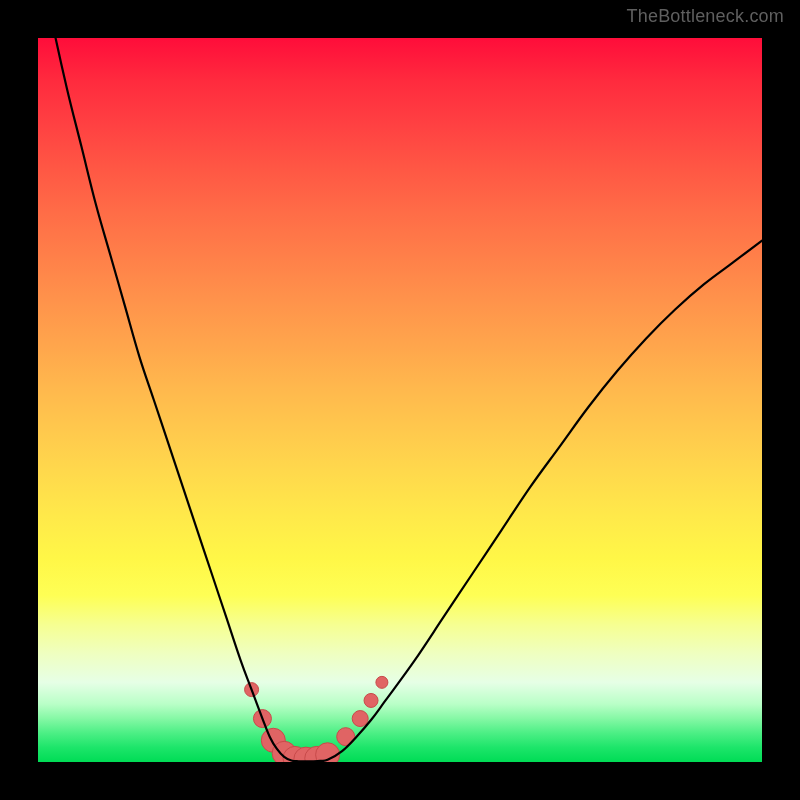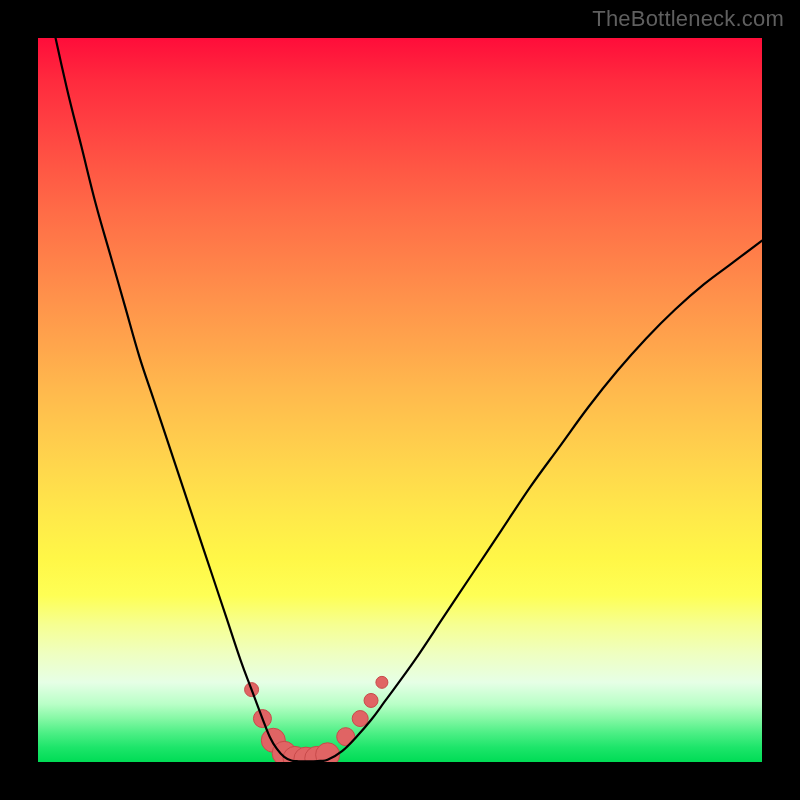--- a/index.html
+++ b/index.html
@@ -59,21 +59,21 @@
     position: absolute;
     inset: 0;
     width: 724px;
     height: 724px;
   }
   .watermark {
     position: absolute;
     top: 6px;
     right: 16px;
     color: #5f5f5f;
-    font-size: 22px;
+    font-size: 18px;
     font-weight: 500;
     letter-spacing: 0.2px;
   }
 </style>
 </head>
 <body>
 
 <div class="frame">
   <div class="watermark">TheBottleneck.com</div>
 

